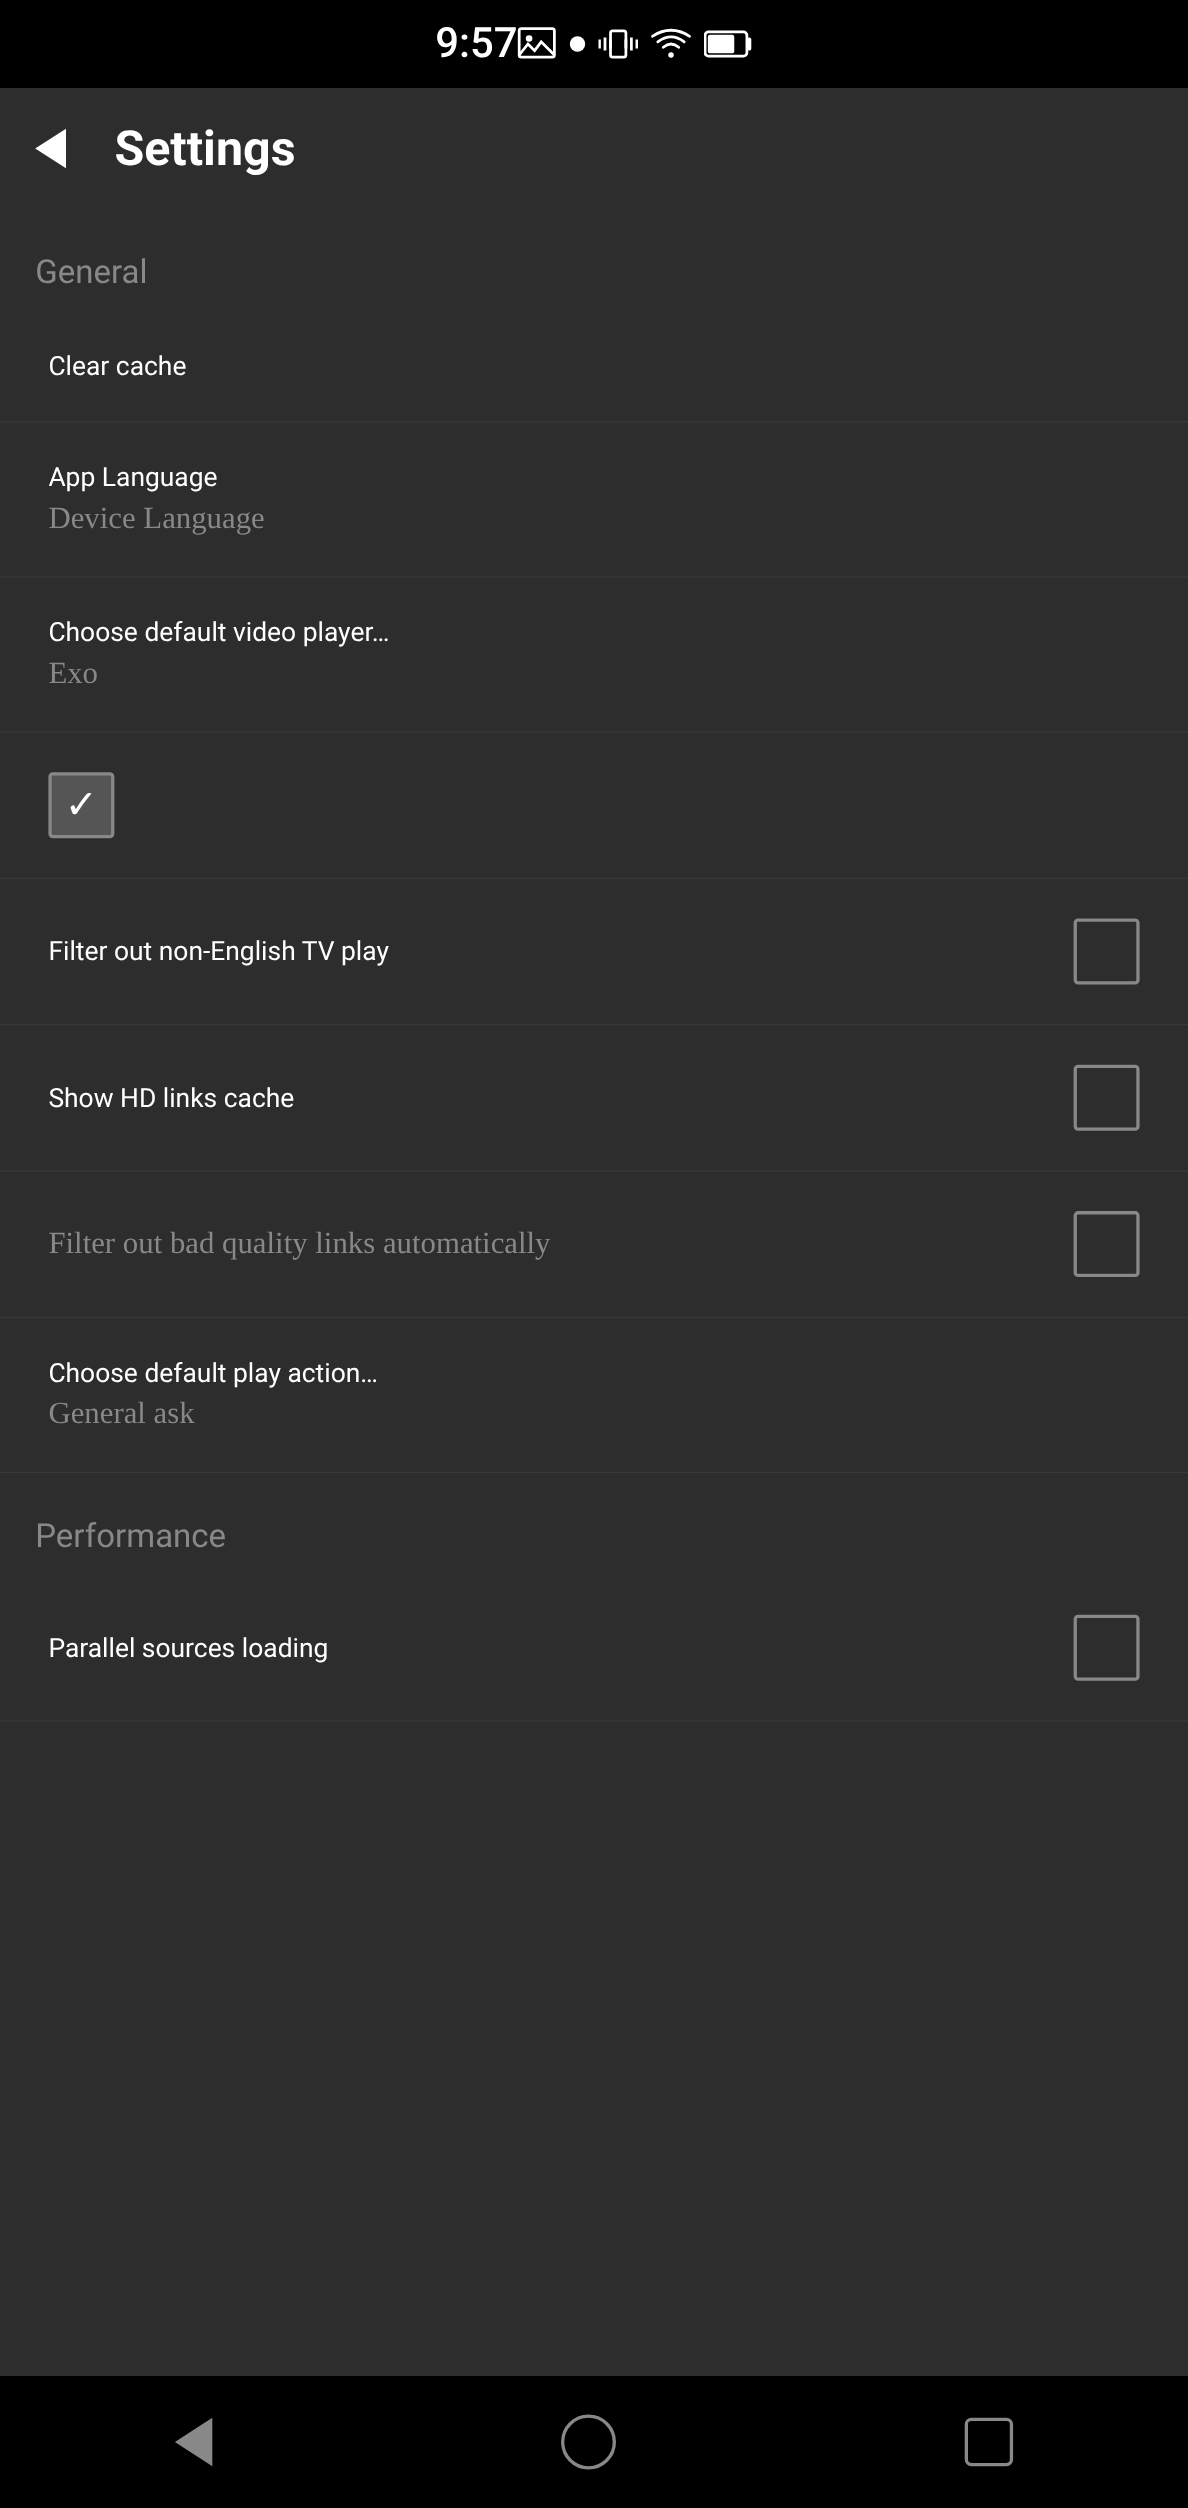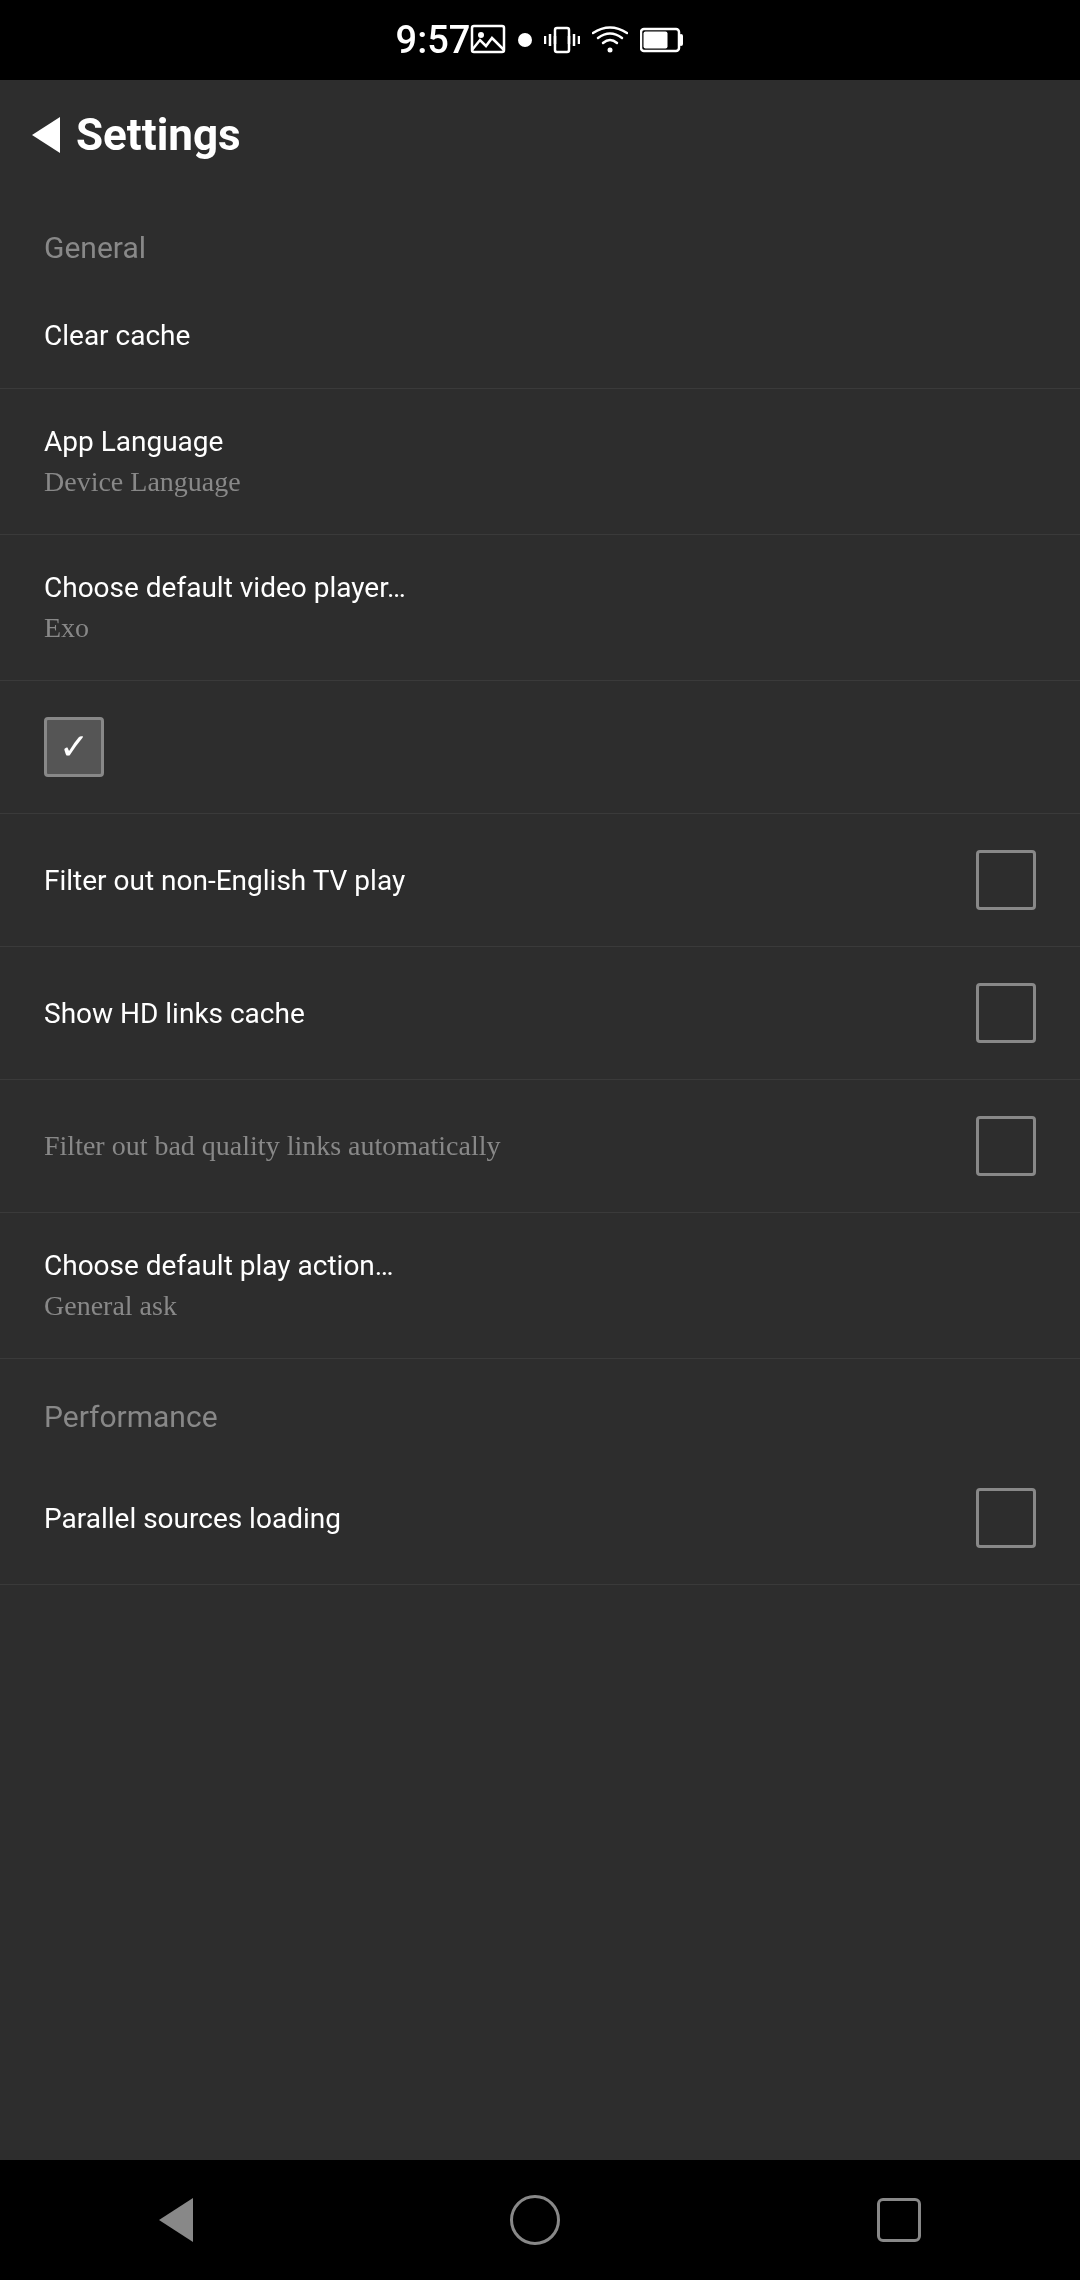--- a/index.html
+++ b/index.html
@@ -42,21 +42,21 @@
       align-items: center;
       gap: 12px;
     }
 
     .toolbar {
       background-color: #2d2d2d;
       height: 110px;
       display: flex;
       align-items: center;
       padding: 0 32px;
-      gap: 16px;
+      gap: 44px;
       flex-shrink: 0;
     }
 
     .back-button {
       cursor: pointer;
       display: flex;
       align-items: center;
       justify-content: center;
     }
 
@@ -74,21 +74,21 @@
       color: #ffffff;
     }
 
     .settings-content {
       flex: 1;
       background-color: #2d2d2d;
       overflow-y: auto;
     }
 
     .section-header {
-      padding: 40px 44px 18px 44px;
+      padding: 40px 44px 18px 32px;
       font-size: 30px;
       color: #888888;
       font-weight: 400;
     }
 
     .settings-item {
       padding: 36px 44px;
       border-bottom: 1px solid #3a3a3a;
       display: flex;
       align-items: center;
@@ -98,21 +98,21 @@
     }
 
     .item-text-group {
       display: flex;
       flex-direction: column;
       gap: 8px;
       flex: 1;
     }
 
     .item-primary {
-      font-size: 28px;
+      font-size: 24px;
       color: #ffffff;
       font-weight: 400;
     }
 
     .item-secondary {
       font-size: 28px;
       color: #888888;
       font-weight: 400;
       font-family: Liberation Serif, serif;
     }

